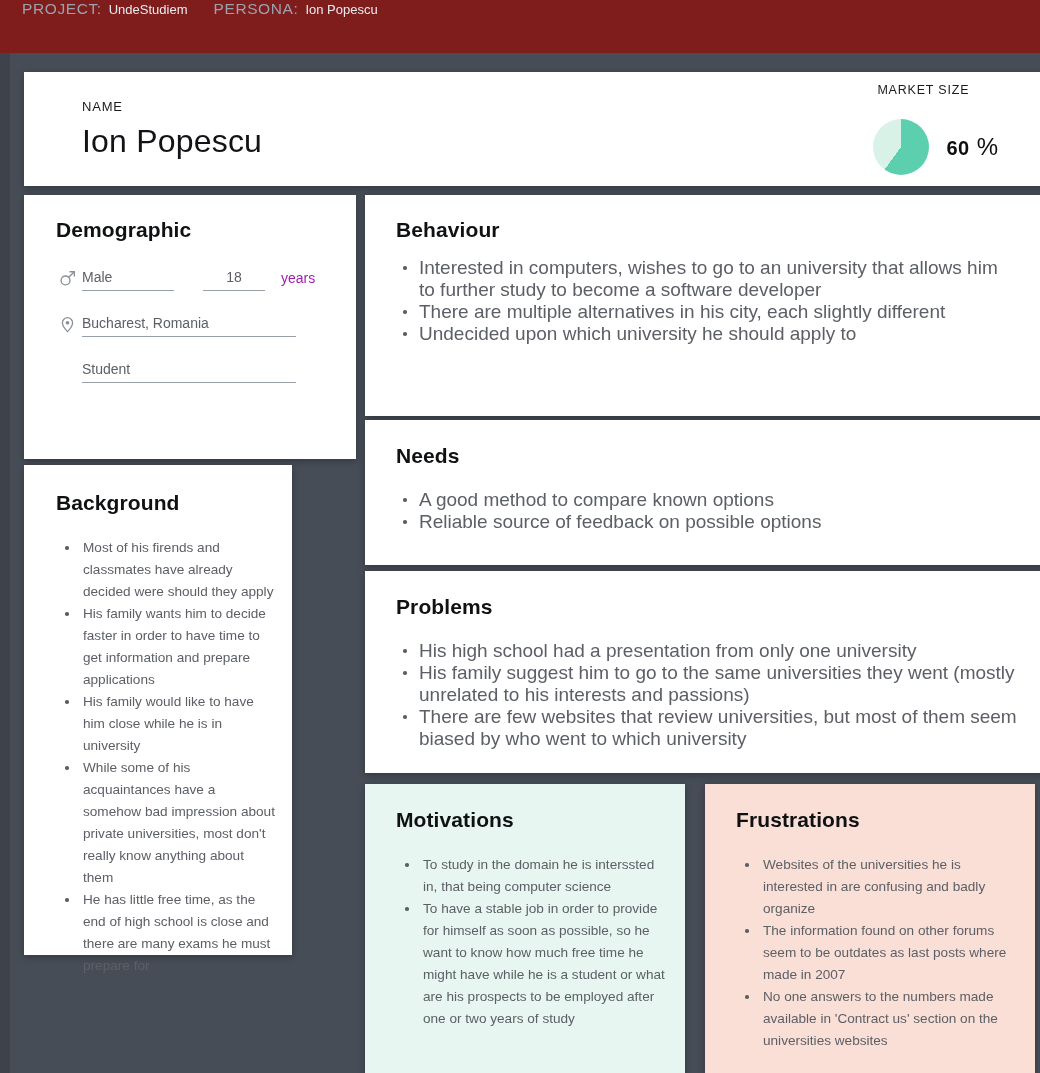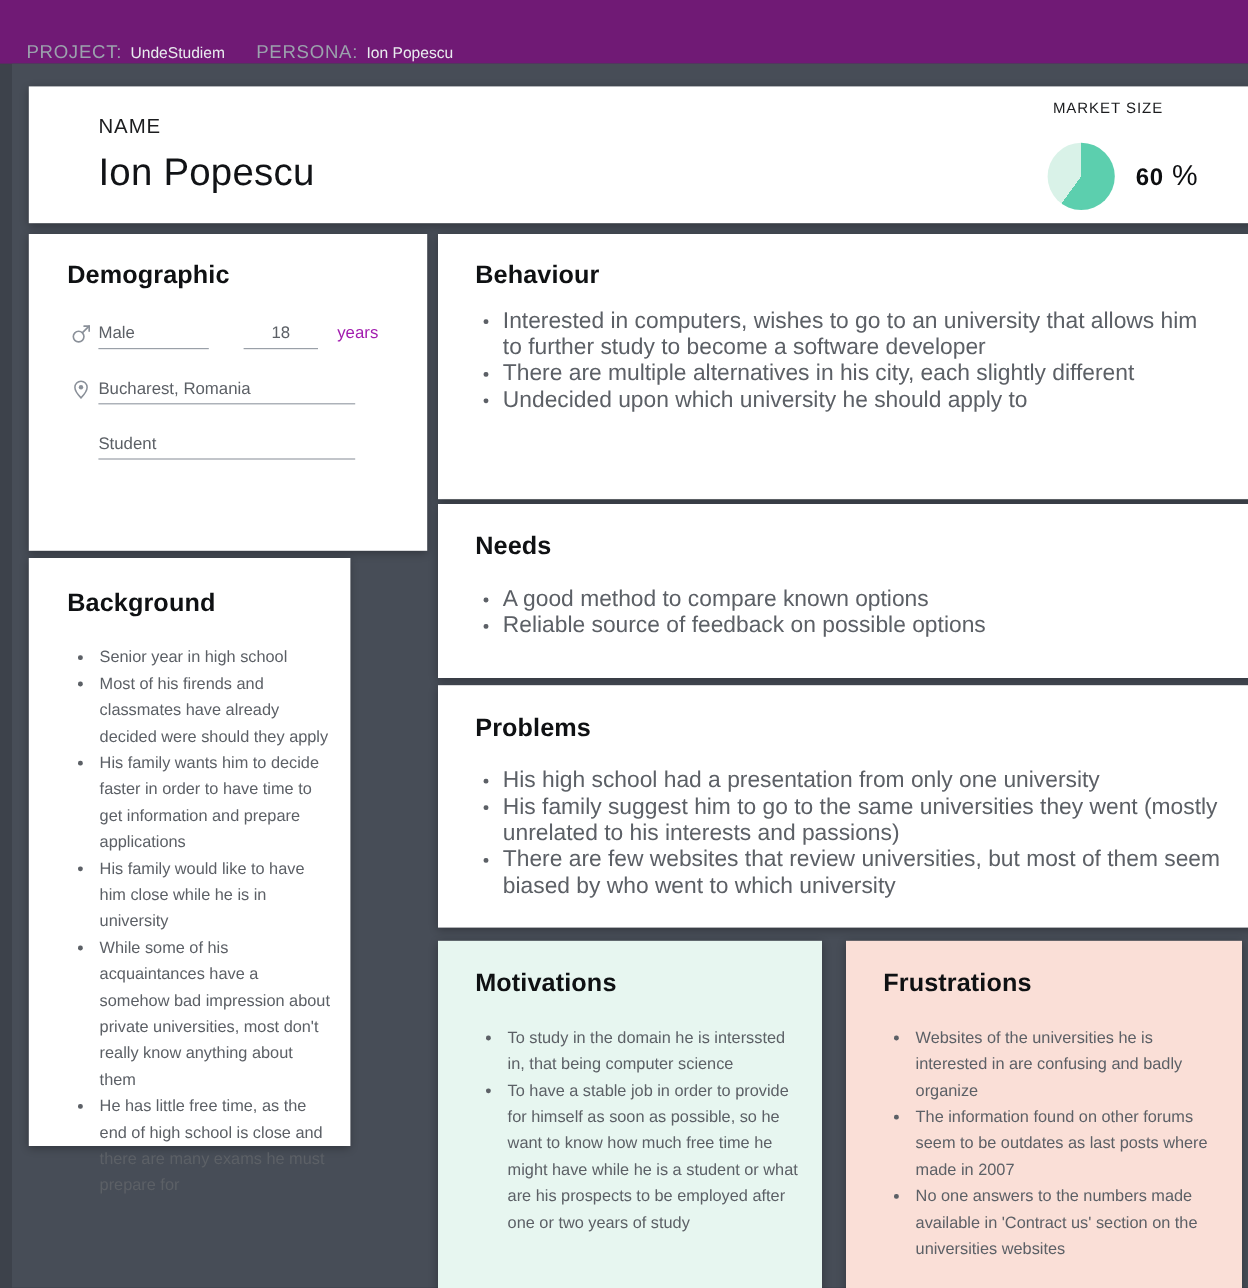--- a/index.html
+++ b/index.html
@@ -8,23 +8,23 @@
     width: 1040px;
     height: 1073px;
     background: #3d424b;
     font-family: "Liberation Sans", sans-serif;
     overflow: hidden;
   }
 
   
   .topbar {
     height: 53px;
-    background: #701a75;
-    display: flex;
-    align-items: flex-end;
+    background: #7f1d1d;
+    display: flex;
+    align-items: flex-start;
     padding: 0 0 0 22px;
     gap: 26px;
     white-space: nowrap;
   }
   .topbar .pair { display: flex; align-items: baseline; gap: 7px; }
   .topbar .lbl {
     font-size: 15.5px;
     letter-spacing: .6px;
     color: #9ba2ad;
     font-weight: 400;
@@ -55,21 +55,21 @@
   #header-card {
     left: 14px; top: 19px;
     width: 1024px; height: 114px;
     display: flex;
     align-items: center;
     justify-content: space-between;
     padding: 0 8px 0 58px;
   }
   .name-block { display: flex; flex-direction: column; }
   .name-label {
-    font-size: 17px;
+    font-size: 13px;
     letter-spacing: .8px;
     color: #1b1c1e;
     margin-bottom: 9px;
   }
   .name-value {
     font-size: 32px;
     color: #111316;
     font-weight: 400;
     letter-spacing: .2px;
   }
@@ -138,21 +138,21 @@
 
   
   #demographic-card {
     left: 14px; top: 142px;
     width: 332px; height: 264px;
     padding: 23px 24px 0 32px;
   }
   #demographic-card .panel-title { margin-bottom: 25px; }
   .demo-row {
     display: flex;
-    align-items: flex-start;
+    align-items: center;
     margin-bottom: 22px;
   }
   .demo-icon {
     width: 22px;
     height: 22px;
     flex: 0 0 22px;
     color: #8a9099;
     display: flex;
     align-items: center;
     justify-content: center;
@@ -292,21 +292,20 @@
 
     <div class="demo-row">
       <span class="demo-icon"></span>
       <span class="field occupation">Student</span>
     </div>
   </div>
 
   <div class="card" id="background-card">
     <div class="panel-title">Background</div>
     <ul class="bullets narrow">
-        <li>Senior year in high school</li>
         <li>Most of his firends and classmates have already decided were should they apply</li>
         <li>His family wants him to decide faster in order to have time to get information and prepare applications</li>
         <li>His family would like to have him close while he is in university</li>
         <li>While some of his acquaintances have a somehow bad impression about private universities, most don't really know anything about them</li>
         <li>He has little free time, as the end of high school is close and there are many exams he must prepare for</li>
       </ul>
   </div>
 
   <div class="card" id="behaviour-card">
     <div class="panel-title">Behaviour</div>

